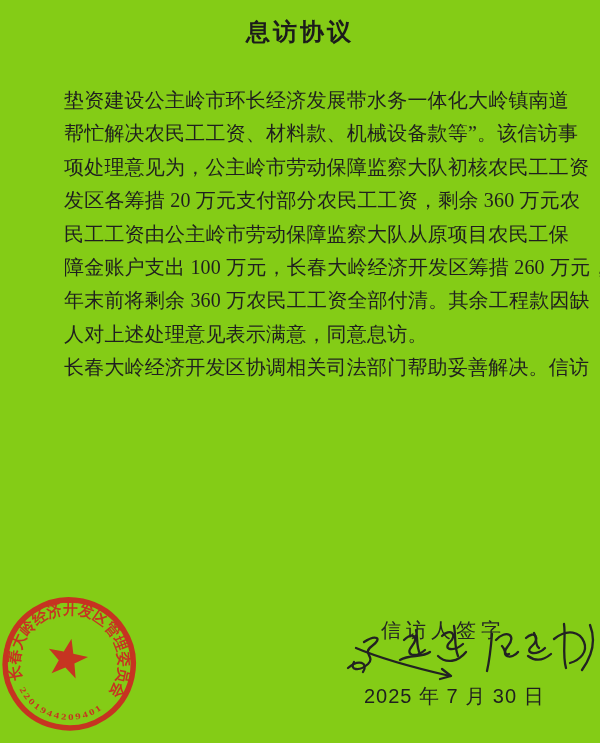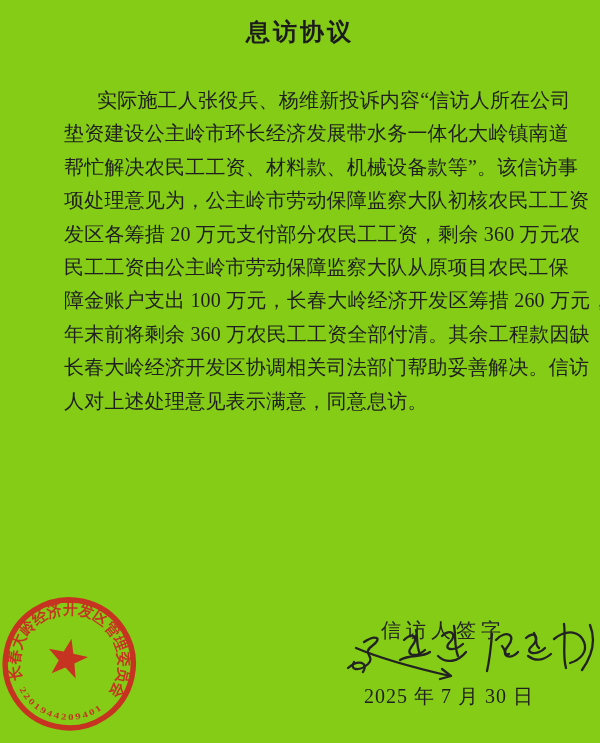--- a/index.html
+++ b/index.html
@@ -53,41 +53,40 @@
     width: 256px; height: 80px;
   }
   .sig-canvas path {
     fill: none; stroke: #222222; stroke-width: 2.3;
     stroke-linecap: round; stroke-linejoin: round;
   }
   .sig-date {
     position: absolute; left: 364px; top: 683px;
     font-size: 20px; letter-spacing: 1px;
     color: #1f1f1f;
-    font-family: Liberation Serif, serif;
+    font-family: Liberation Sans, sans-serif;
   }
 </style>
 </head>
 <body>
 
 <div class="page">
 
   <h1 class="title">息访协议</h1>
 
   <div class="body-text">
-      <div class="line first">实际施工人张役兵、杨维新投诉内容“信访人所在公司</div>
       <div class="line">垫资建设公主岭市环长经济发展带水务一体化大岭镇南道</div>
       <div class="line">帮忙解决农民工工资、材料款、机械设备款等”。该信访事</div>
       <div class="line">项处理意见为，公主岭市劳动保障监察大队初核农民工工资</div>
       <div class="line">发区各筹措 20 万元支付部分农民工工资，剩余 360 万元农</div>
       <div class="line">民工工资由公主岭市劳动保障监察大队从原项目农民工保</div>
       <div class="line">障金账户支出 100 万元，长春大岭经济开发区筹措 260 万元，</div>
       <div class="line">年末前将剩余 360 万农民工工资全部付清。其余工程款因缺</div>
+      <div class="line last">人对上述处理意见表示满意，同意息访。</div>
       <div class="line">长春大岭经济开发区协调相关司法部门帮助妥善解决。信访</div>
-      <div class="line last">人对上述处理意见表示满意，同意息访。</div>
     </div>
 
   <div class="seal">
     <svg width="136" height="150" viewBox="0 0 136 150">
       <defs>
         <path id="sealTopArc" d="M 23.7 99 A 50 50 0 1 1 110.3 99"></path>
         <path id="sealBottomArc" d="M 21.1 106.1 A 56 56 0 0 0 112.9 106.1"></path>
       </defs>
       <circle cx="67" cy="74" r="64" fill="none" stroke-width="5.5" stroke="#cb2b22"></circle>
       <polygon points="64,49 68.9,63.2 84,63.5 72,72.6 76.3,87 64,78.4 51.7,87 56,72.6 44,63.5 59.1,63.2" fill="#cb2b22"></polygon>

